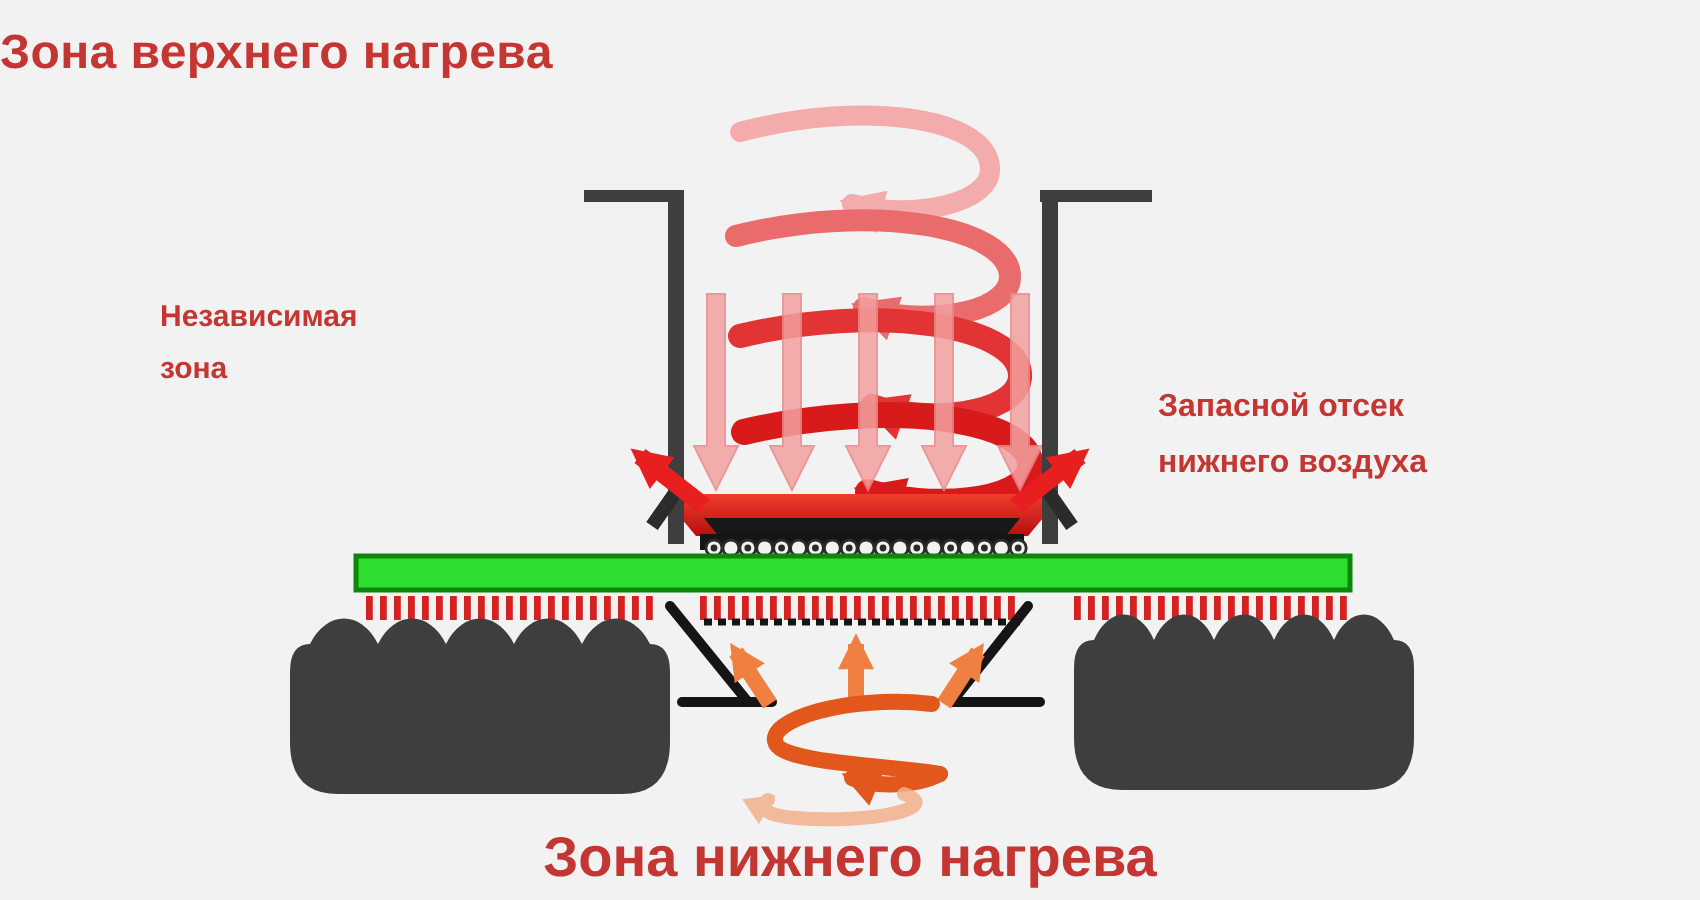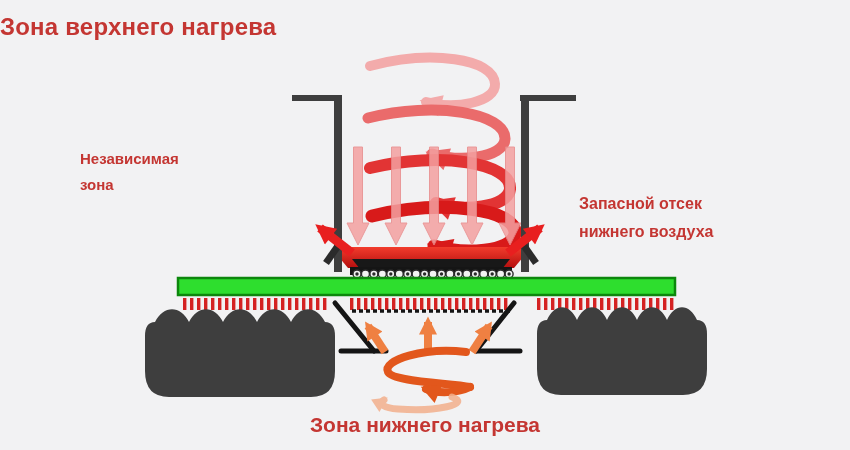--- a/index.html
+++ b/index.html
@@ -29,21 +29,21 @@
   }
   .label-right{
     left:579px;top:158px;
     font-size:16px;
     line-height:28px;
     margin-top:32px;
   }
   .label-bottom{
     left:0;right:0;top:413px;
     text-align:center;
-    font-size:21px;
+    font-size:28px;
   }
   svg.diagram{position:absolute;left:0;top:0;}
 </style>
 </head>
 <body>
 
 <div class="stage" style="--red-text: #c43632; background: rgb(242, 242, 243);">
 
   <div class="lbl title">Зона верхнего нагрева</div>
 

